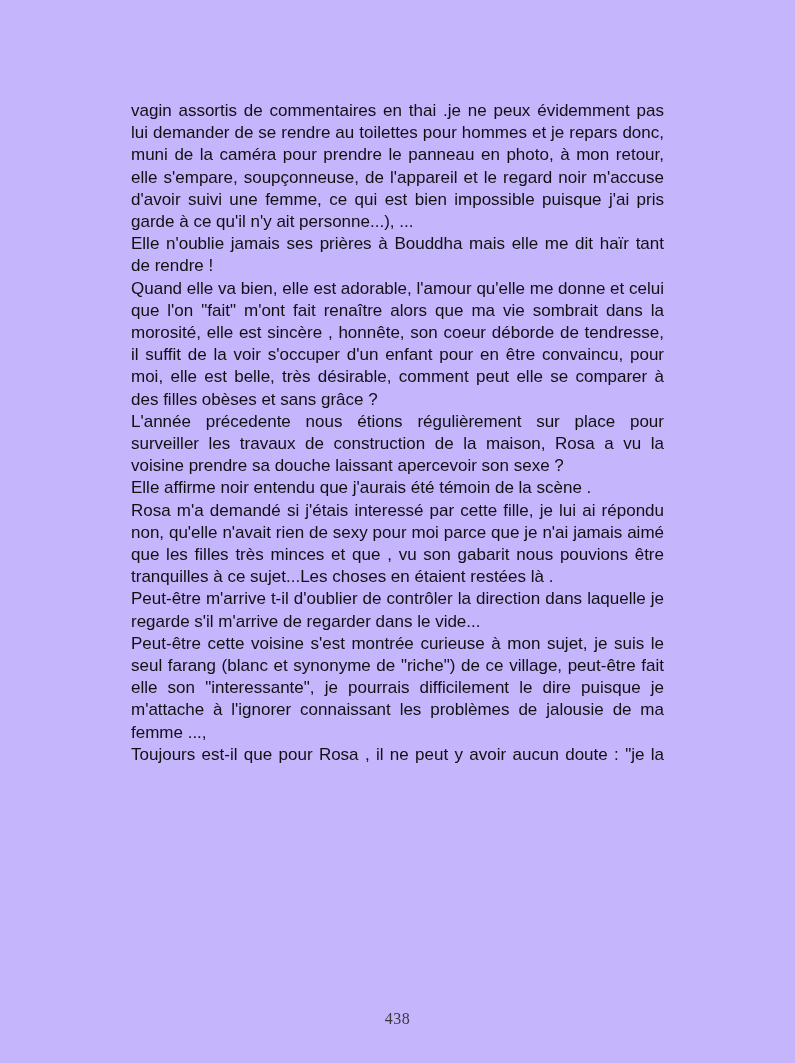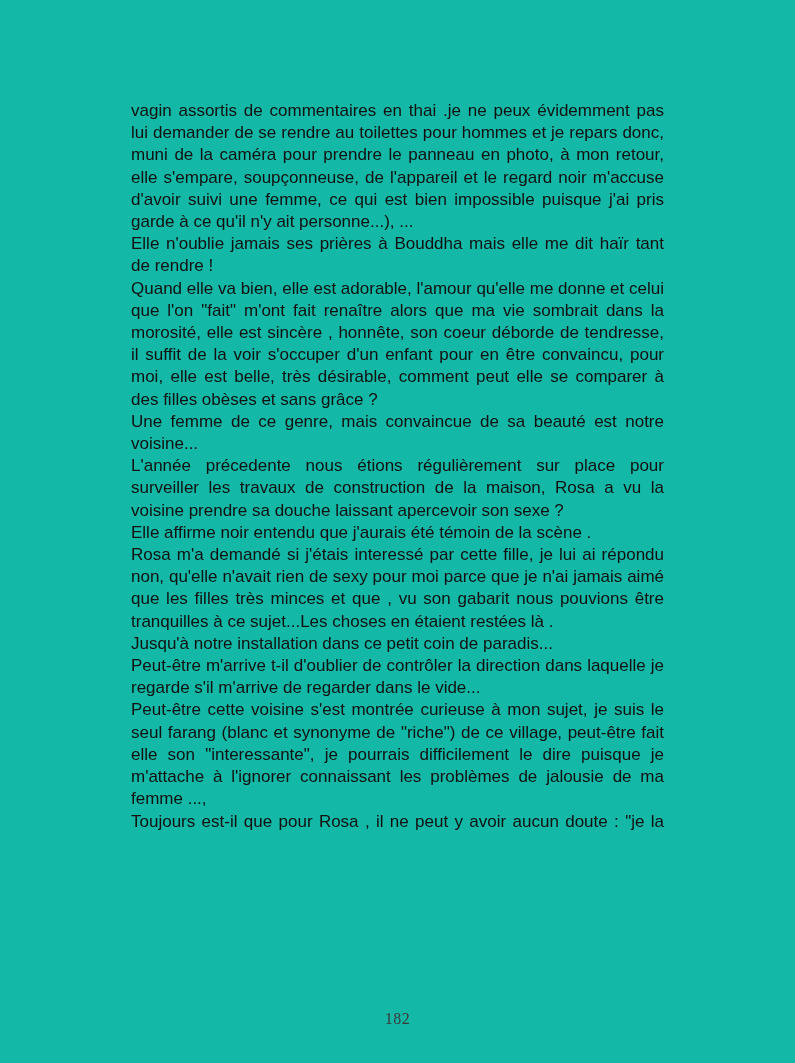--- a/index.html
+++ b/index.html
@@ -10,21 +10,21 @@
   body {
     width: 795px;
     height: 1063px;
     position: relative;
     overflow: hidden;
   }
   .page {
     position: relative;
     width: 795px;
     height: 1063px;
-    background: #14b8a6;
+    background: #c4b5fd;
   }
   .text-block {
     position: absolute;
     left: 131px;
     top: 100px;
     width: 533px;
     font-family: "Liberation Sans", sans-serif;
     font-size: 17px;
     line-height: 22.2px;
     color: #111111;
@@ -53,25 +53,23 @@
 </style>
 </head>
 <body>
 
 <div class="page">
 
   <div class="text-block">
     <p>vagin assortis de commentaires en thai .je ne peux évidemment pas lui demander de se rendre au toilettes pour hommes et je repars donc, muni de la caméra pour prendre le panneau en photo, à mon retour, elle s'empare, soupçonneuse, de l'appareil et le regard noir m'accuse d'avoir suivi une femme, ce qui est bien impossible puisque j'ai pris garde à ce qu'il n'y ait personne...), ...</p>
     <p>Elle n'oublie jamais ses prières à Bouddha mais elle me dit haïr tant de rendre !</p>
     <p>Quand elle va bien, elle est adorable, l'amour qu'elle me donne et celui que l'on "fait" m'ont fait renaître alors que ma vie sombrait dans la morosité, elle est sincère , honnête, son coeur déborde de tendresse, il suffit de la voir s'occuper d'un enfant pour en être convaincu, pour moi, elle est belle, très désirable, comment peut elle se comparer à des filles obèses et sans grâce ?</p>
-    <p>Une femme de ce genre, mais convaincue de sa beauté est notre voisine...</p>
     <p>L'année précedente nous étions régulièrement sur place pour surveiller les travaux de construction de la maison, Rosa a vu la voisine prendre sa douche laissant apercevoir son sexe ?</p>
     <p>Elle affirme noir entendu que j'aurais été témoin de la scène .</p>
     <p>Rosa m'a demandé si j'étais interessé par cette fille, je lui ai répondu non, qu'elle n'avait rien de sexy pour moi parce que je n'ai jamais aimé que les filles très minces et que , vu son gabarit nous pouvions être tranquilles à ce sujet...Les choses en étaient restées là .</p>
-    <p>Jusqu'à notre installation dans ce petit coin de paradis...</p>
     <p>Peut-être m'arrive t-il d'oublier de contrôler la direction dans laquelle je regarde s'il m'arrive de regarder dans le vide...</p>
     <p>Peut-être cette voisine s'est montrée curieuse à mon sujet, je suis le seul farang (blanc et synonyme de "riche") de ce village, peut-être fait elle son "interessante", je pourrais difficilement le dire puisque je m'attache à l'ignorer connaissant les problèmes de jalousie de ma femme ...,</p>
     <p class="force-justify">Toujours est-il que pour Rosa , il ne peut y avoir aucun doute : "je la</p>
   </div>
 
-  <div class="page-number">182</div>
+  <div class="page-number">438</div>
 
 </div>
 
 </body></html>

